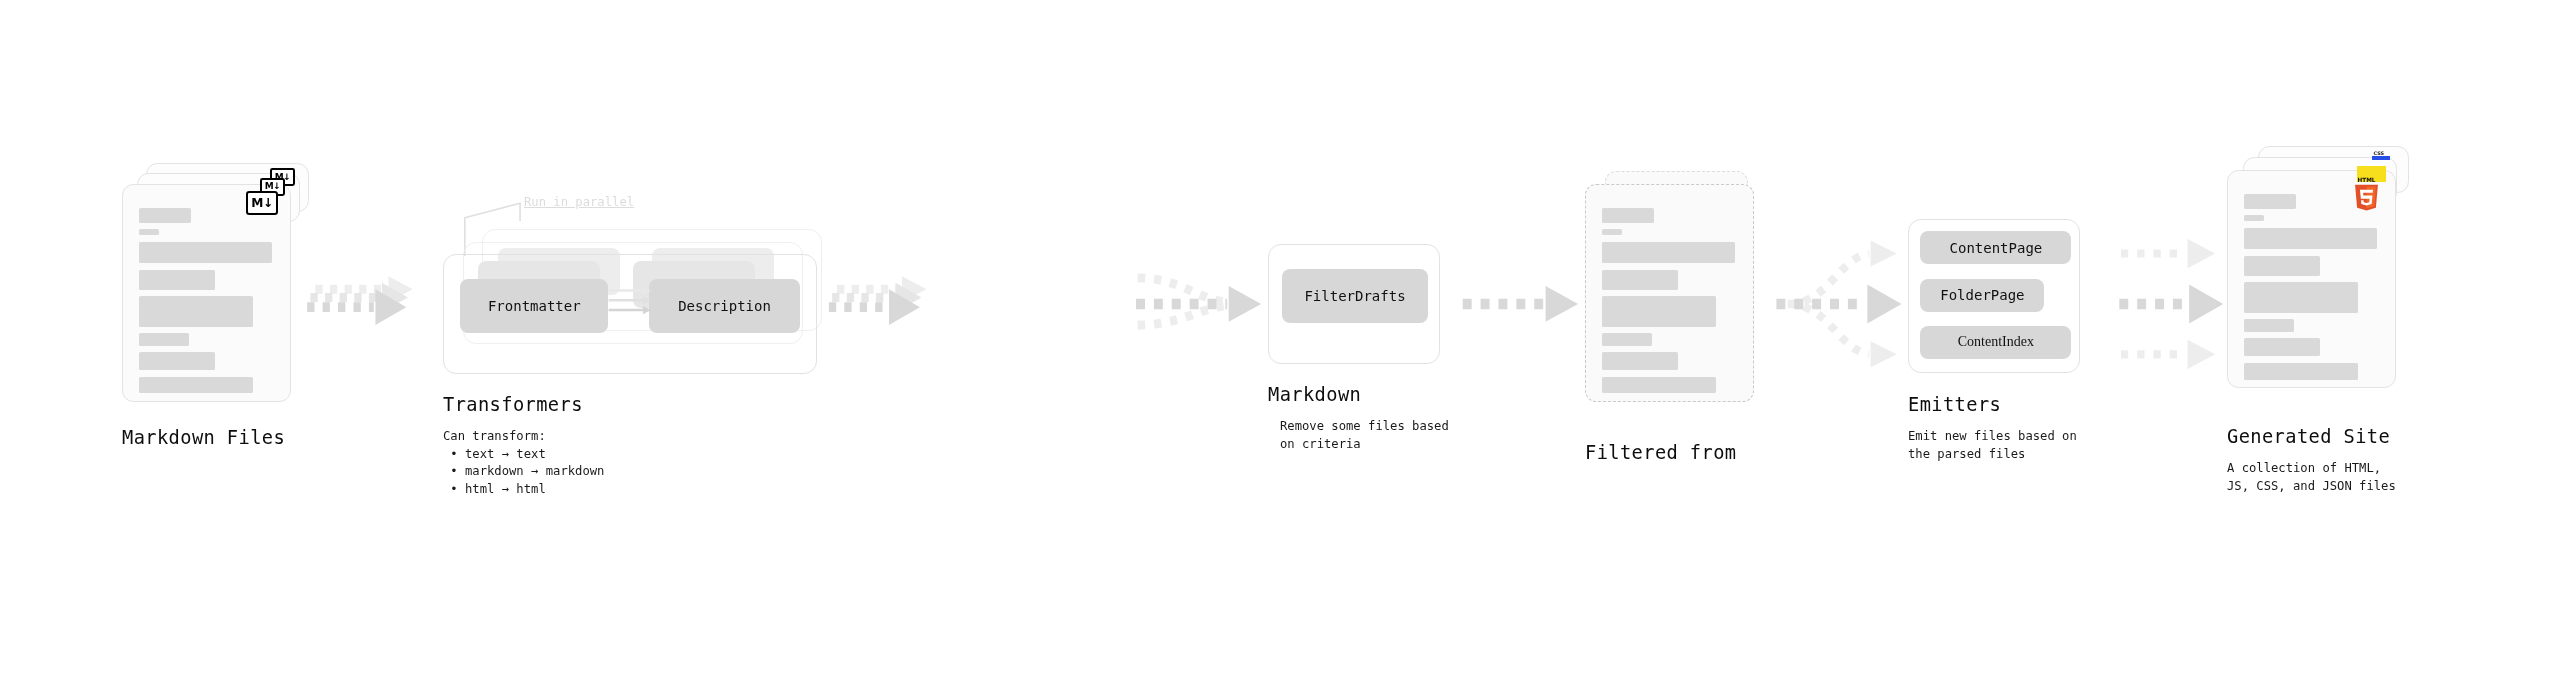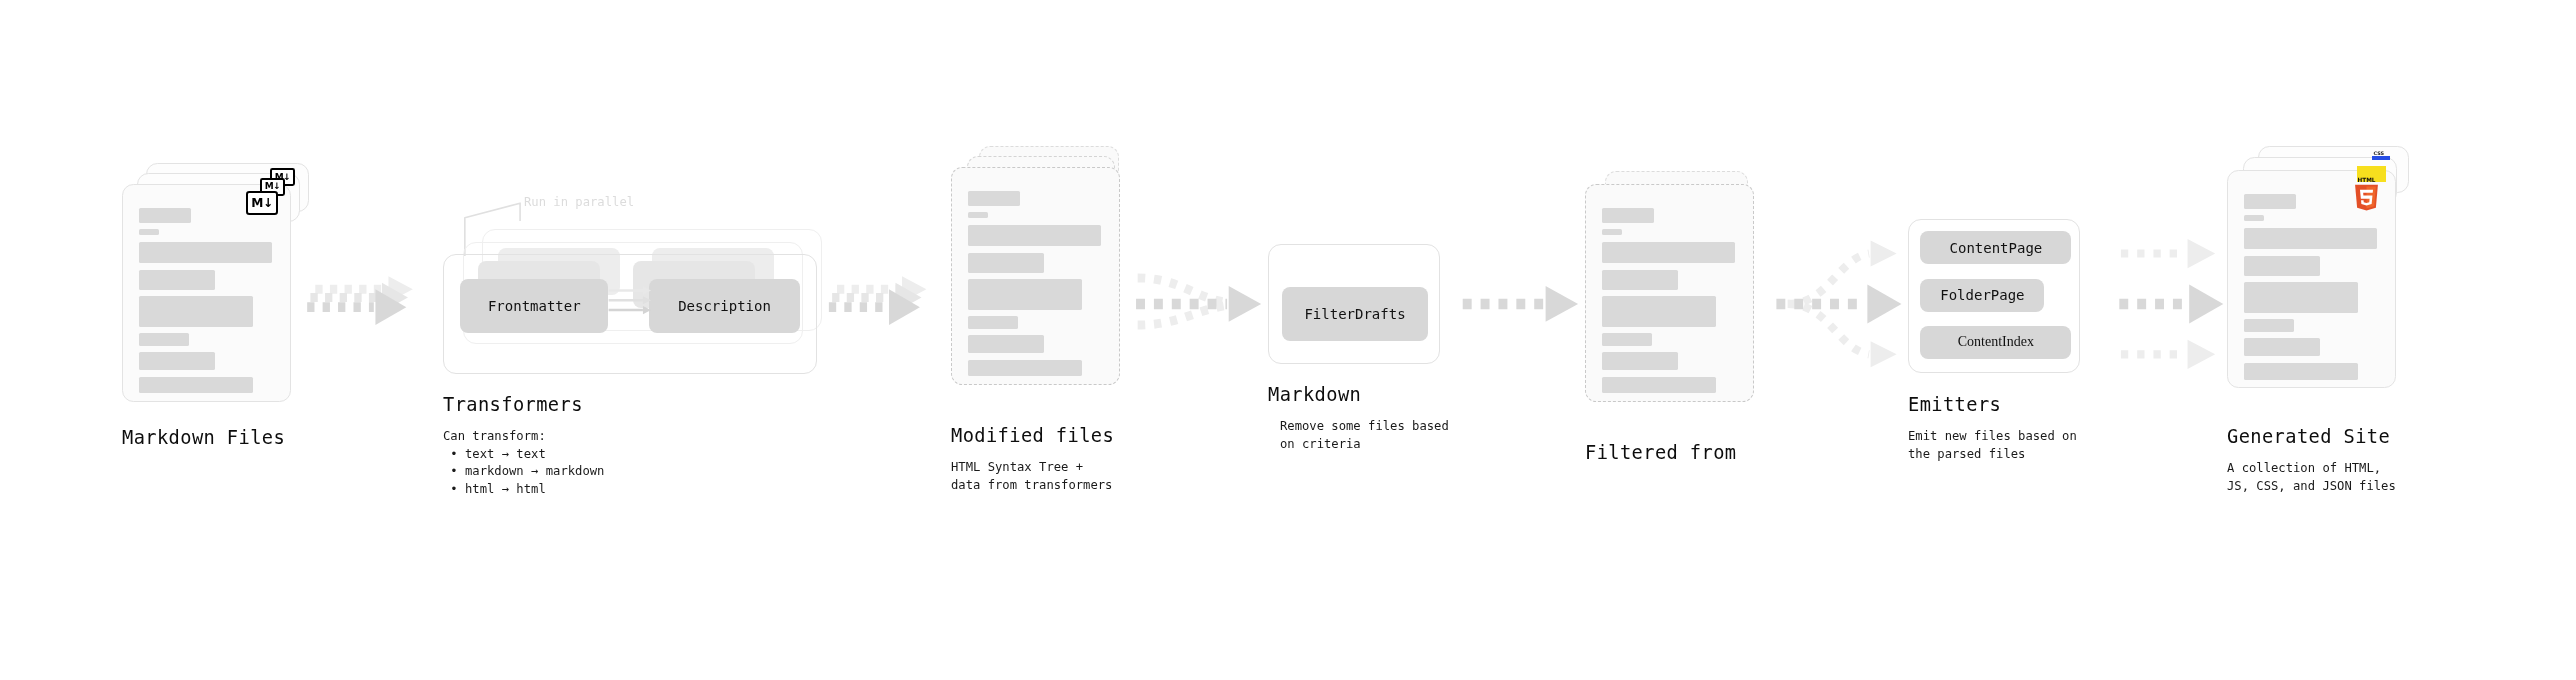--- a/index.html
+++ b/index.html
@@ -170,21 +170,21 @@
         <div class="skel" style="left:16.3px;top:192px;width:114px;height:16.3px;"></div>
       </div>
       <div class="md-badge" style="left:124px;top:28px;z-index:10;">M↓</div>
     </div>
 
     <div class="title" style="left:0px;top:264px;">Markdown Files</div>
   </div>
 
   <div class="node" style="left:443px;top:195px;">
 
-    <div class="note" style="left:81px;top:0px;">Run in parallel</div>
+    <div class="note" style="left:81px;top:0px;text-decoration:underline;">Run in parallel</div>
 
     <div class="panel ghost" style="left:39px;top:34px;width:340px;height:102px;">
       <div class="chip faded2" style="left:14.6px;top:18px;width:122px;height:47px;"></div>
       <div class="chip faded2" style="left:169px;top:18px;width:122px;height:47px;"></div>
     </div>
 
     <div class="panel ghost" style="left:19.5px;top:47px;width:340px;height:102px;">
       <div class="chip faded" style="left:14.6px;top:18px;width:122px;height:47px;"></div>
       <div class="chip faded" style="left:169px;top:18px;width:122px;height:47px;"></div>
     </div>
@@ -203,43 +203,24 @@
       </svg>
     </div>
 
     <div class="title" style="left:0px;top:199px;">Transformers</div>
     <div class="caption" style="left:0px;top:233px;">Can transform:
  • text → text
  • markdown → markdown
  • html → html</div>
   </div>
 
-  <div class="node" style="left:951px;top:146px;">
-    <div class="cardstack" style="width:203px;height:268px;">
-      <div class="card dashed" style="left:28px;top:0px;width:140px;height:46px;border-color:#dcdcdc;"></div>
-      <div class="card dashed" style="left:16.3px;top:9.8px;width:148px;height:46px;border-color:#d4d4d4;"></div>
-      <div class="card dashed" style="left:0px;top:21px;width:169px;height:218px;z-index:5;">
-        <div class="skel" style="left:16.3px;top:23px;width:52px;height:14.6px;"></div>
-        <div class="skel" style="left:16.3px;top:44px;width:19.5px;height:5.7px;"></div>
-        <div class="skel" style="left:16.3px;top:57px;width:133px;height:21px;"></div>
-        <div class="skel" style="left:16.3px;top:85px;width:76px;height:19.5px;"></div>
-        <div class="skel" style="left:16.3px;top:111px;width:114px;height:31px;"></div>
-        <div class="skel" style="left:16.3px;top:148px;width:50px;height:13px;"></div>
-        <div class="skel" style="left:16.3px;top:167px;width:76px;height:18px;"></div>
-        <div class="skel" style="left:16.3px;top:192px;width:114px;height:16.3px;"></div>
-      </div>
-    </div>
-    <div class="title" style="left:0px;top:279px;">Modified files</div>
-    <div class="caption" style="left:0px;top:313px;">HTML Syntax Tree +
-data from transformers</div>
-  </div>
 
   <div class="node" style="left:1268px;top:244px;">
     <div class="panel" style="left:0px;top:0px;width:172px;height:120px;">
-      <div class="chip" style="left:13px;top:24.4px;width:146px;height:54px;margin-top:18px;">FilterDrafts</div>
+      <div class="chip" style="left:13px;top:24.4px;width:146px;height:54px;">FilterDrafts</div>
     </div>
     <div class="title" style="left:0px;top:140px;">Markdown</div>
     <div class="caption" style="left:12px;top:174px;">Remove some files based
 on criteria</div>
   </div>
 
   <div class="node" style="left:1585px;top:171px;">
     <div class="cardstack" style="width:203px;height:252px;">
       <div class="card dashed" style="left:19.5px;top:0px;width:143px;height:41px;border-color:#dcdcdc;"></div>
       <div class="card dashed" style="left:0px;top:13px;width:169px;height:218px;z-index:5;">

